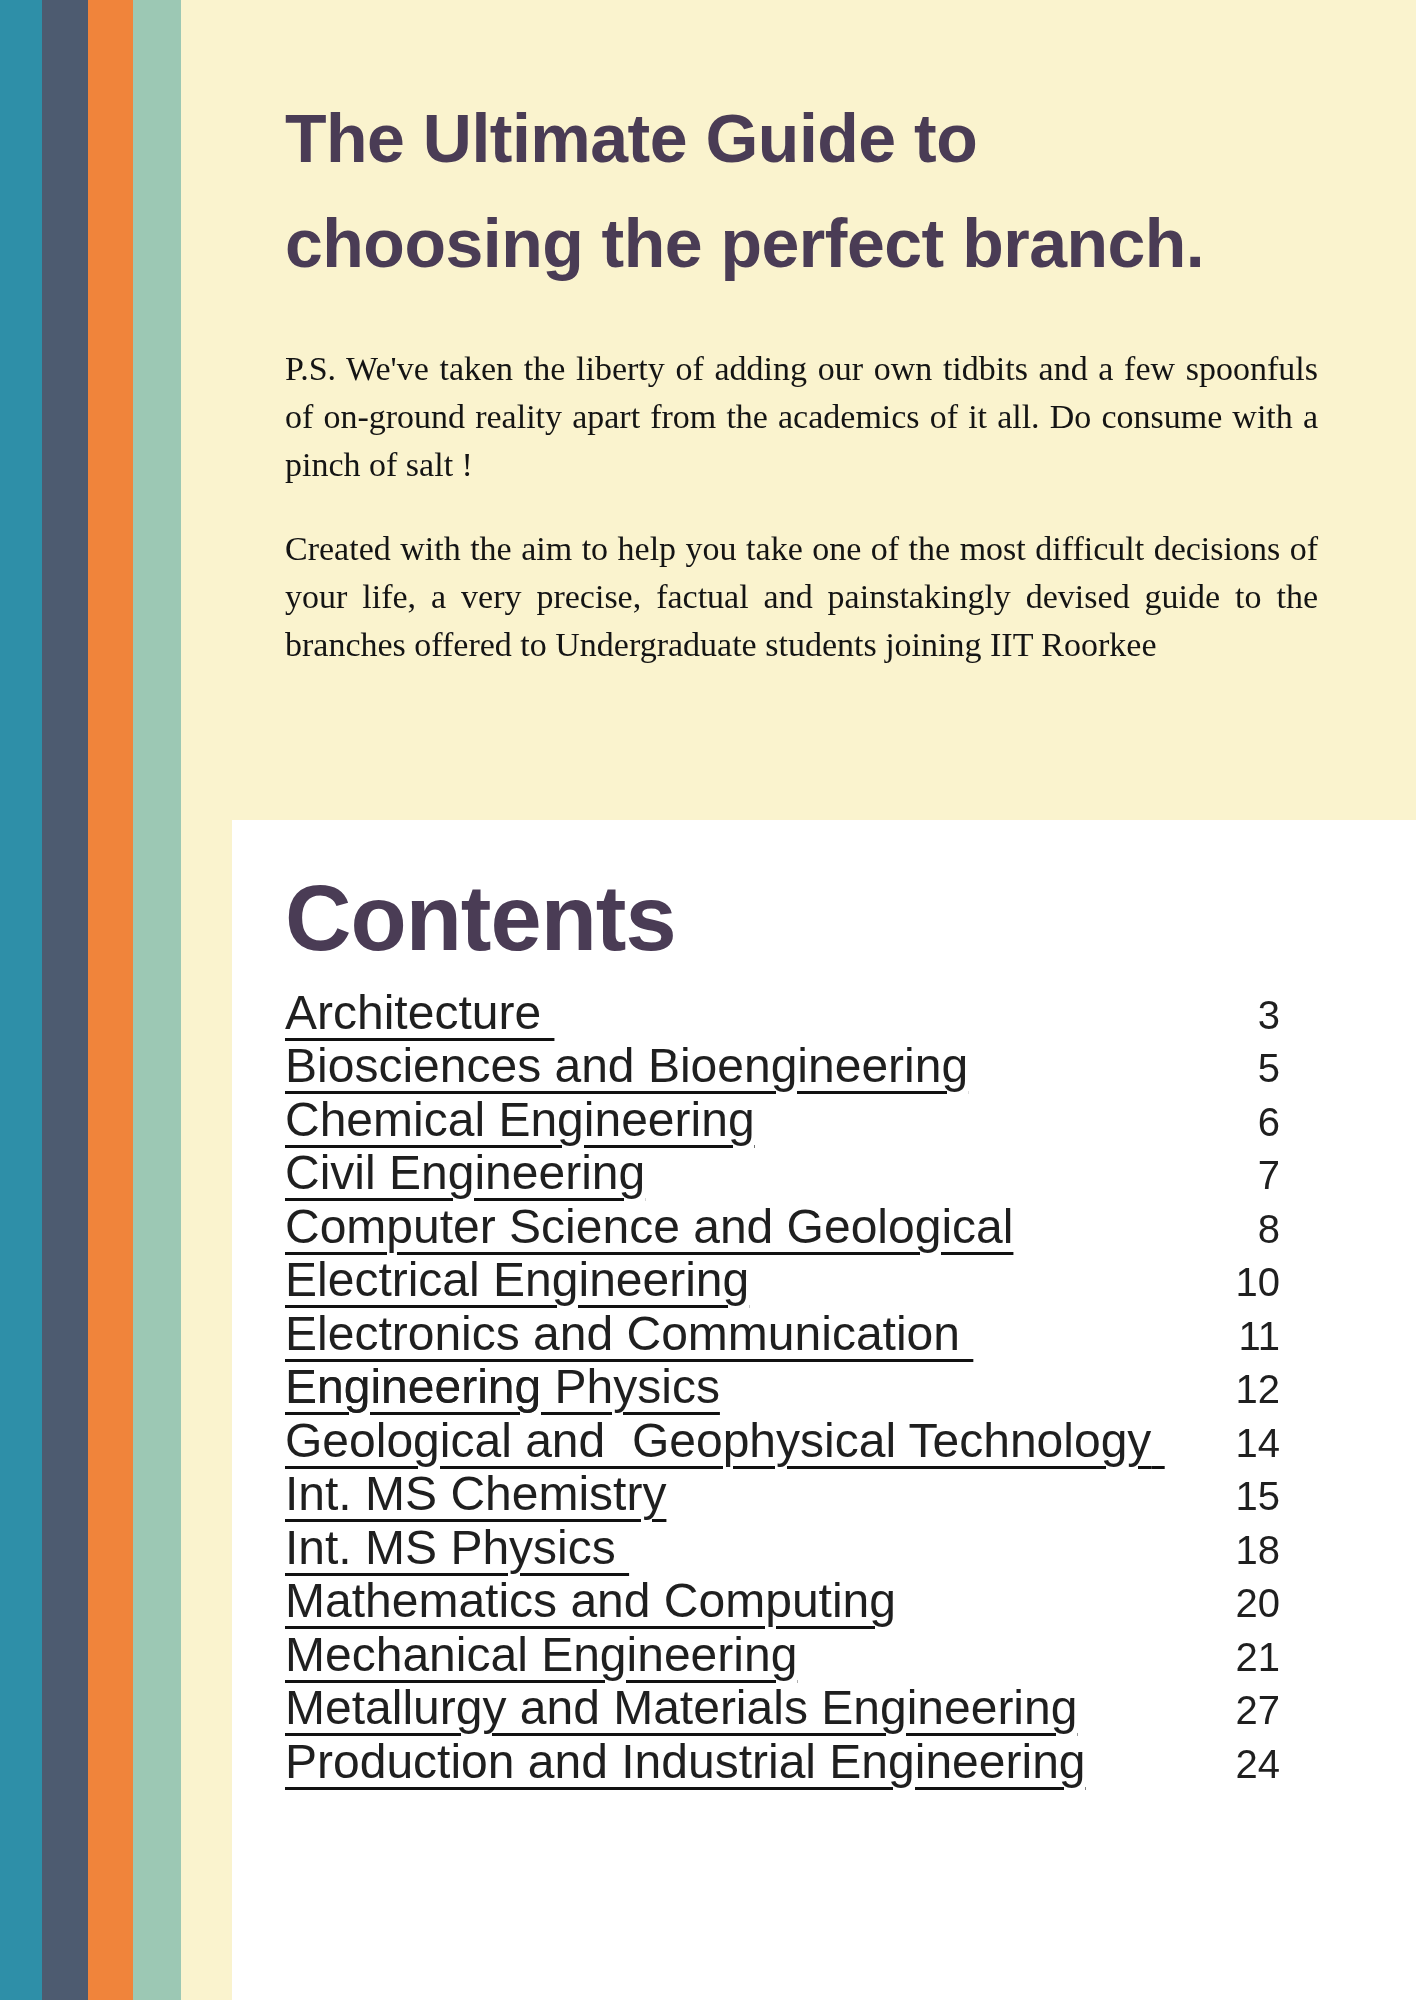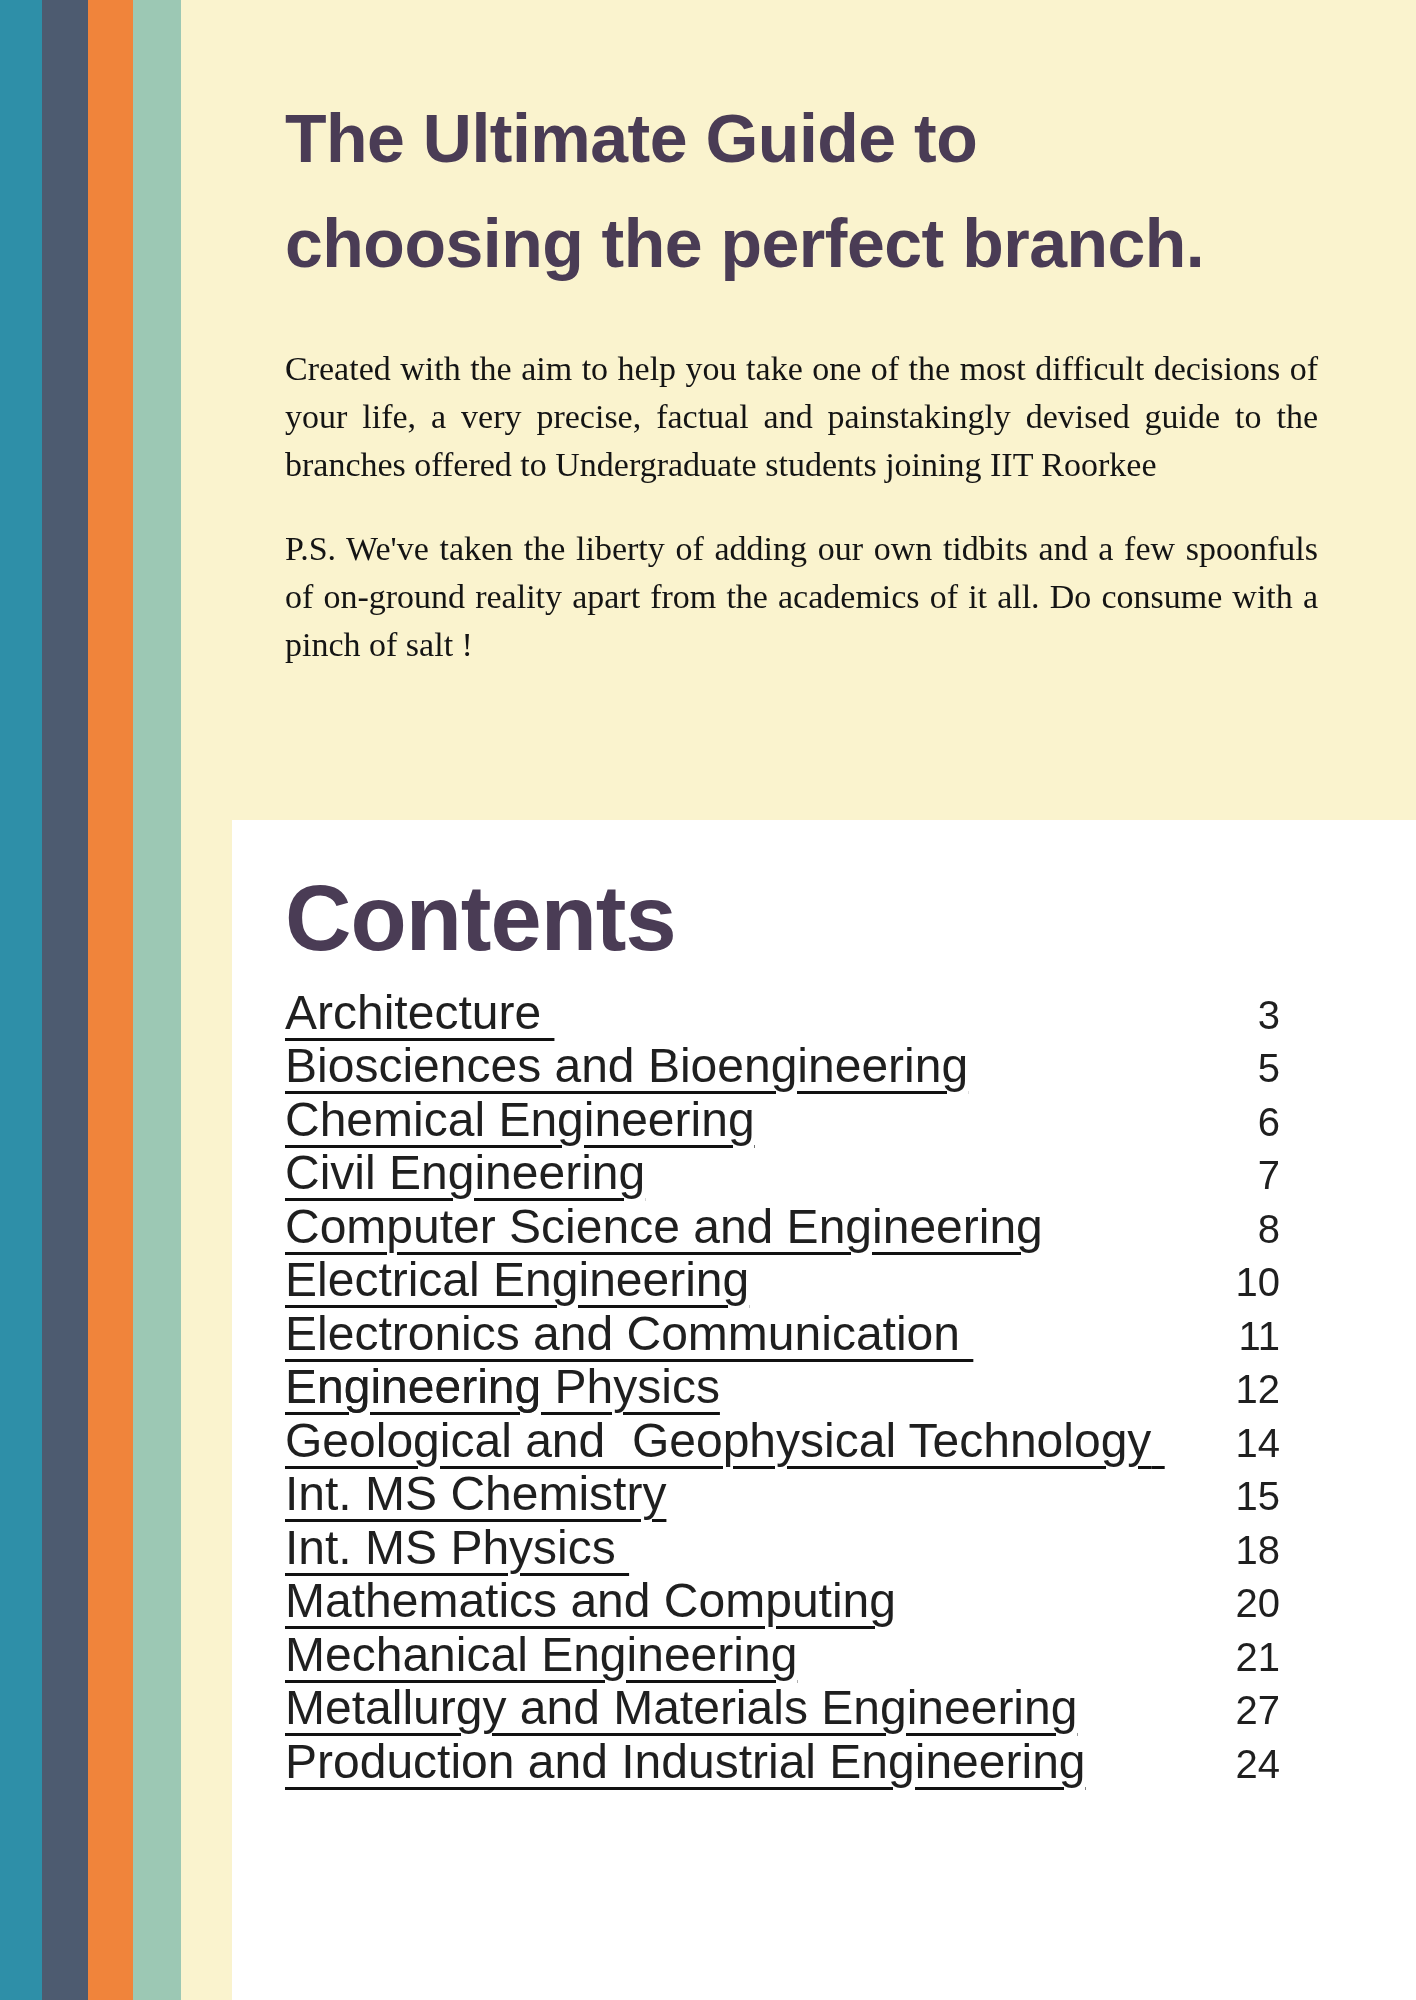--- a/index.html
+++ b/index.html
@@ -50,22 +50,22 @@
   <div class="stripe stripe-orange"></div>
   <div class="stripe stripe-sage"></div>
 
   <div class="cream-area"></div>
 
   <div class="top-section">
     <h1 class="doc-title">
         <span>The Ultimate Guide to</span>
         <span>choosing the perfect branch.</span>
       </h1>
+    <p class="intro">P.S. We've taken the liberty of adding our own tidbits and a few spoonfuls of on-ground reality apart from the academics of it all. Do consume with a pinch of salt !</p>
     <p class="intro">Created with the aim to help you take one of the most difficult decisions of your life, a very precise, factual and painstakingly devised guide to the branches offered to Undergraduate students joining IIT Roorkee</p>
-    <p class="intro">P.S. We've taken the liberty of adding our own tidbits and a few spoonfuls of on-ground reality apart from the academics of it all. Do consume with a pinch of salt !</p>
   </div>
 
   <div class="white-panel">
     <h2 class="contents-heading">Contents</h2>
 
     <div class="toc">
       <div class="toc-row">
         <a class="toc-label">Architecture </a>
         <span class="toc-page">3</span>
       </div>
@@ -75,21 +75,21 @@
       </div>
       <div class="toc-row">
         <a class="toc-label">Chemical Engineering</a>
         <span class="toc-page">6</span>
       </div>
       <div class="toc-row">
         <a class="toc-label">Civil Engineering</a>
         <span class="toc-page">7</span>
       </div>
       <div class="toc-row">
-        <a class="toc-label">Computer Science and Engineering</a>
+        <a class="toc-label">Computer Science and Geological</a>
         <span class="toc-page">8</span>
       </div>
       <div class="toc-row">
         <a class="toc-label">Electrical Engineering</a>
         <span class="toc-page">10</span>
       </div>
       <div class="toc-row">
         <a class="toc-label">Electronics and Communication Engineering</a>
         <span class="toc-page">11</span>
       </div>

